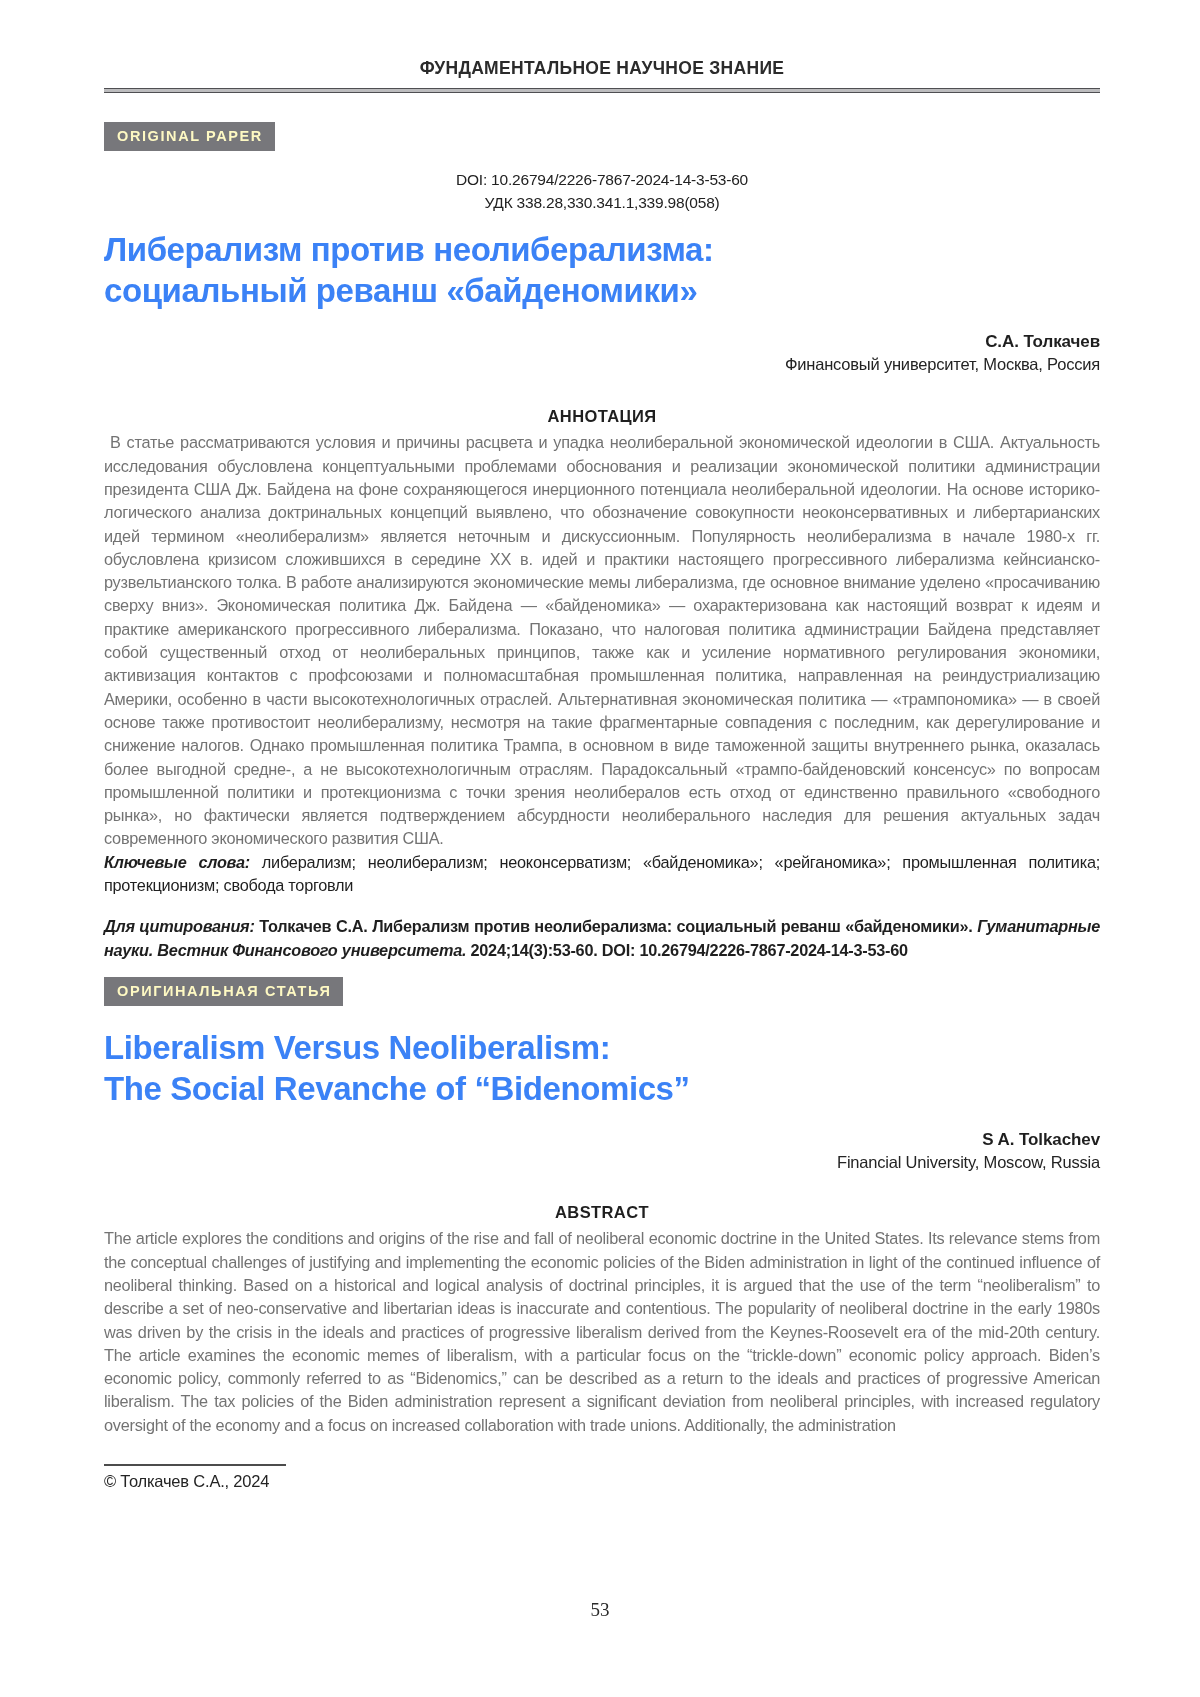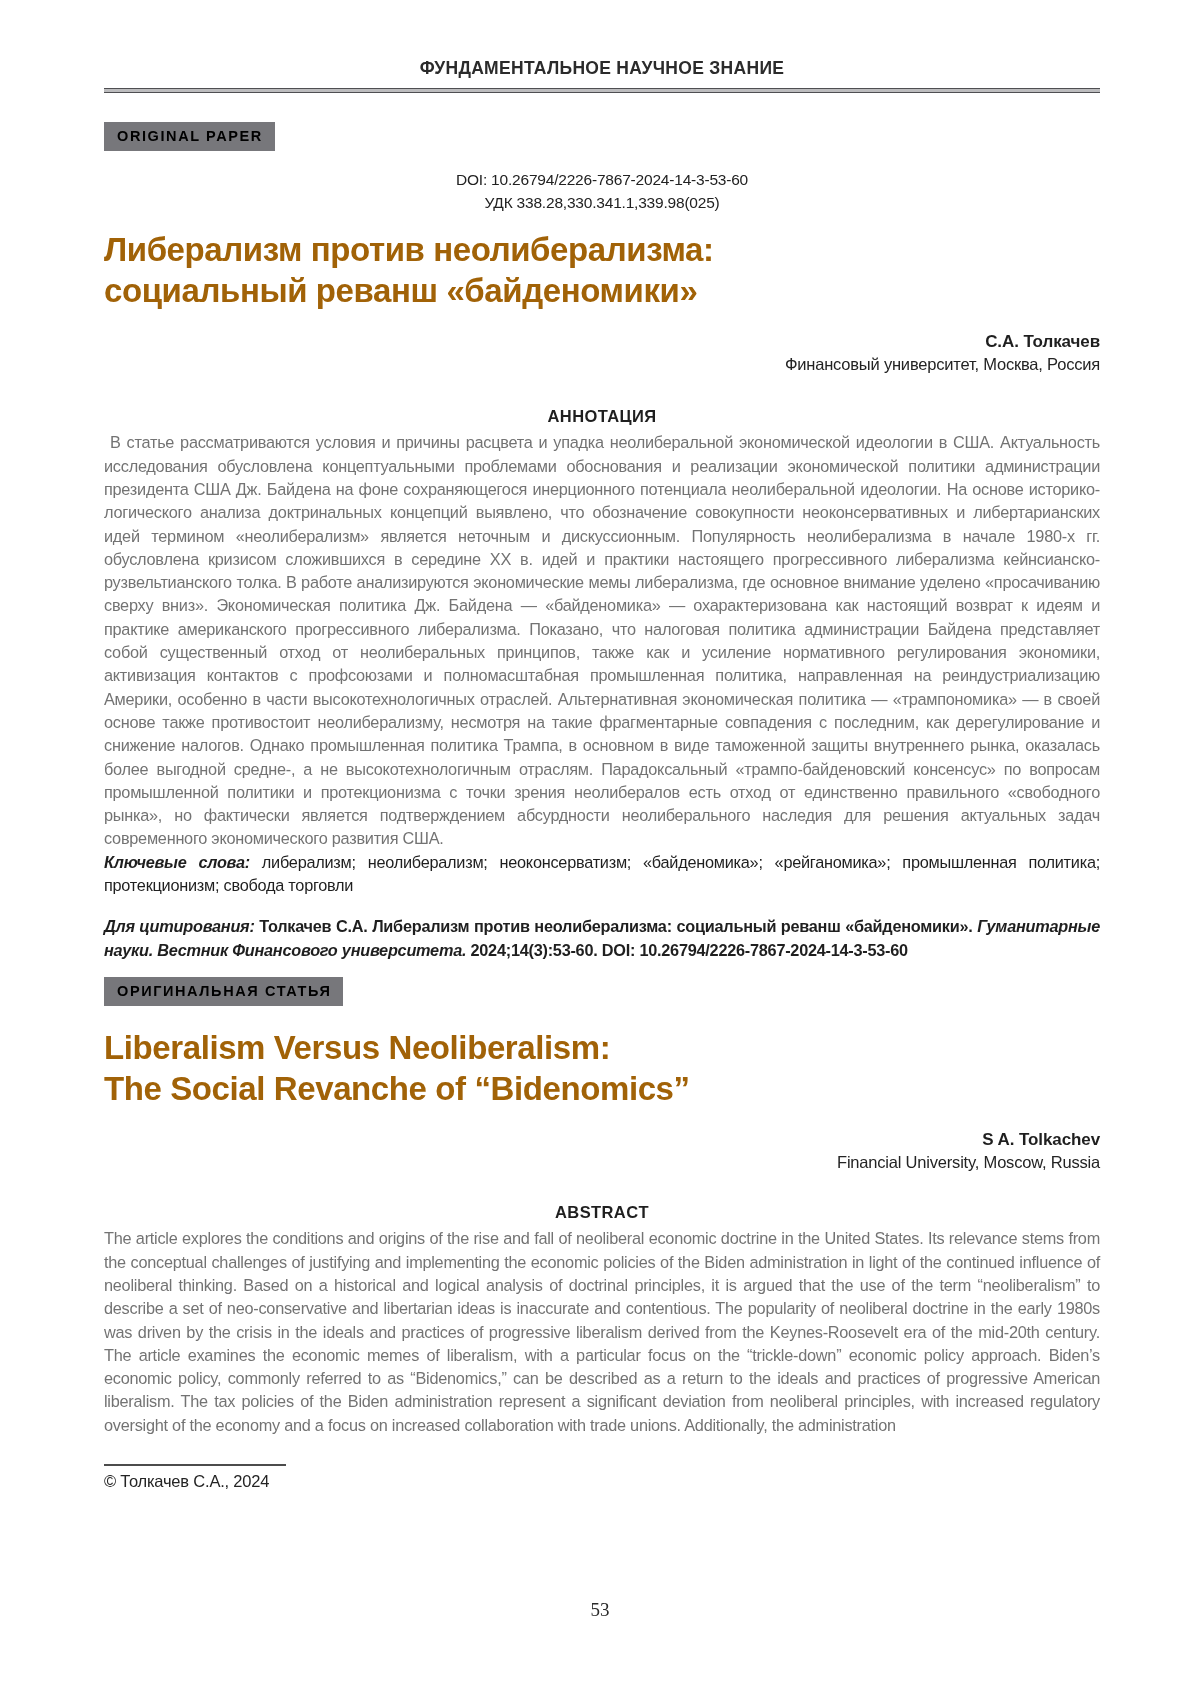--- a/index.html
+++ b/index.html
@@ -35,21 +35,21 @@
     background: linear-gradient(to bottom,
       #4f4f52 0%, #4f4f52 24%,
       #bcbcbe 24%, #bcbcbe 74%,
       #4f4f52 74%, #4f4f52 100%);
   }
 
   
   .badge {
     display: inline-block;
     background: #77777b;
-    color: #000000;
+    color: #fef9c3;
     font-size: 14.5px;
     font-weight: bold;
     letter-spacing: 1.6px;
     padding: 6px 12px 6px 13px;
     line-height: 1.2;
   }
   .badge-row-1 { margin-top: 29px; }
   .badge-row-2 { margin-top: 15px; }
 
   
@@ -61,21 +61,21 @@
     color: #222;
   }
 
   
   .article-title {
     margin-top: 15px;
     font-size: 33px;
     line-height: 41px;
     font-weight: bold;
     letter-spacing: -0.4px;
-    color: #a16207;
+    color: #3b82f6;
   }
   .article-title.en { margin-top: 21px; }
 
   
   .author-block { margin-top: 19px; text-align: right; }
   .author-name { font-size: 17px; font-weight: bold; line-height: 23px; letter-spacing: -0.1px; }
   .author-affiliation { font-size: 16.5px; line-height: 23px; letter-spacing: -0.2px; color: #242424; }
 
   
   .section-heading {
@@ -137,21 +137,21 @@
 
     <div class="running-header">ФУНДАМЕНТАЛЬНОЕ НАУЧНОЕ ЗНАНИЕ</div>
     <div class="header-rule"></div>
 
     <div class="badge-row-1">
       <span class="badge">ORIGINAL PAPER</span>
     </div>
 
     <div class="meta-block">
       <div class="meta-line">DOI: 10.26794/2226-7867-2024-14-3-53-60</div>
-      <div class="meta-line">УДК 338.28,330.341.1,339.98(025)</div>
+      <div class="meta-line">УДК 338.28,330.341.1,339.98(058)</div>
     </div>
 
     <h1 class="article-title ru">
       <div>Либерализм против неолиберализма:</div>
       <div>социальный реванш «байденомики»</div>
     </h1>
 
     <div class="author-block">
       <div class="author-name">С.А. Толкачев</div>
       <div class="author-affiliation">Финансовый университет, Москва, Россия</div>

